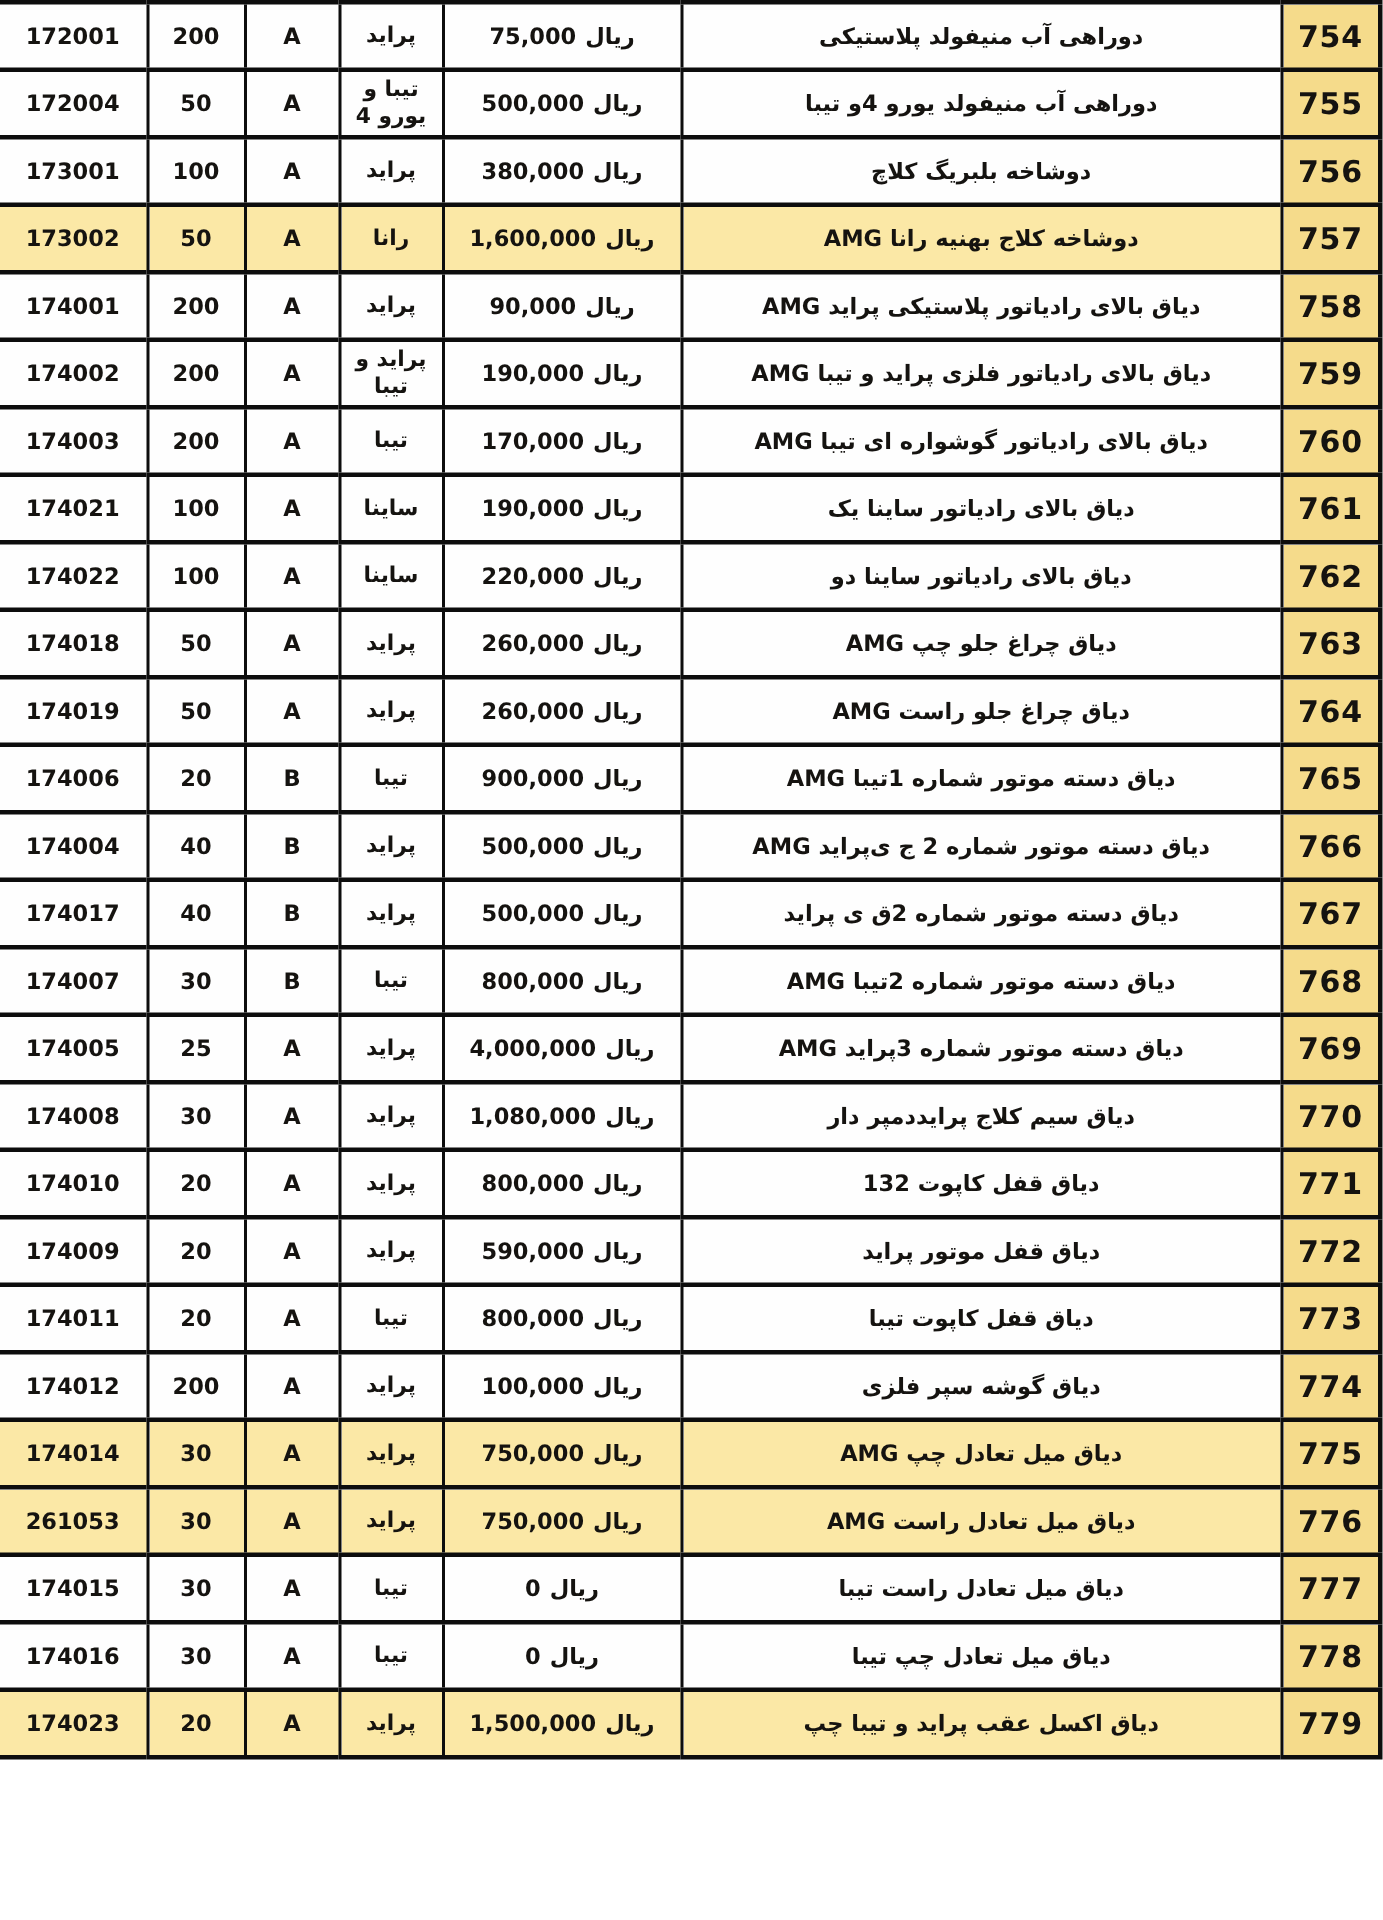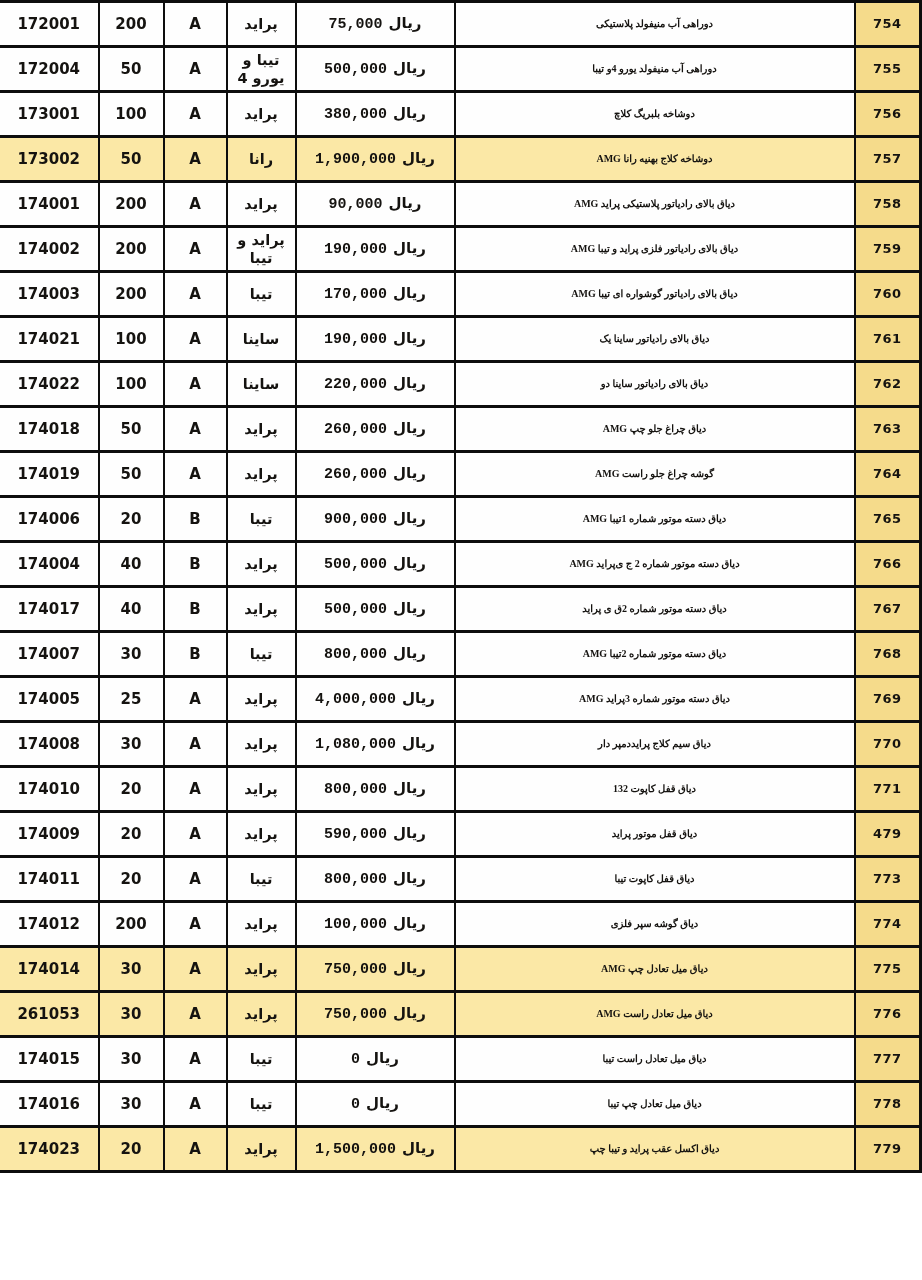--- a/index.html
+++ b/index.html
@@ -26,23 +26,23 @@
     border-bottom:3px solid var(--border-color);
     text-align:center;
     vertical-align:middle;
     height:45px;
     background:var(--row-bg);
     font-size:15px;
     line-height:1.25;
     padding:2px 4px;
     overflow:hidden;
   }
-  .c-index{background:var(--index-bg);font-size:13px;letter-spacing:0.5px;}
-  .c-desc{font-size:10px;font-family:Liberation Serif, serif;}
-  .c-price .amt{margin-right:6px;font-family:Liberation Mono, monospace;}
+  .c-index{background:var(--index-bg);font-size:20px;letter-spacing:0.5px;}
+  .c-desc{font-size:15px;}
+  .c-price .amt{margin-right:6px;}
   .c-model{font-size:14.5px;}
   .c-grade,.c-qty,.c-code{font-size:15px;font-family:"DejaVu Sans",sans-serif;}
   tr.highlight td{background:var(--highlight-bg);}
   tr.highlight td.c-index{background:var(--index-bg);}
 </style>
 </head>
 <body>
 
 <table>
   <colgroup>
@@ -81,21 +81,21 @@
     <td class="c-price"><span class="cur">ریال</span><span class="amt">380,000</span></td>
     <td class="c-model">پراید</td>
     <td class="c-grade">A</td>
     <td class="c-qty">100</td>
     <td class="c-code">173001</td>
   </tr>
 
   <tr class="highlight">
     <td class="c-index">757</td>
     <td class="c-desc">دوشاخه کلاج بهنیه رانا AMG</td>
-    <td class="c-price"><span class="cur">ریال</span><span class="amt">1,900,000</span></td>
+    <td class="c-price"><span class="cur">ریال</span><span class="amt">1,600,000</span></td>
     <td class="c-model">رانا</td>
     <td class="c-grade">A</td>
     <td class="c-qty">50</td>
     <td class="c-code">173002</td>
   </tr>
 
   <tr>
     <td class="c-index">758</td>
     <td class="c-desc">دیاق بالای رادیاتور پلاستیکی پراید AMG</td>
     <td class="c-price"><span class="cur">ریال</span><span class="amt">90,000</span></td>
@@ -150,21 +150,21 @@
     <td class="c-desc">دیاق چراغ جلو چپ AMG</td>
     <td class="c-price"><span class="cur">ریال</span><span class="amt">260,000</span></td>
     <td class="c-model">پراید</td>
     <td class="c-grade">A</td>
     <td class="c-qty">50</td>
     <td class="c-code">174018</td>
   </tr>
 
   <tr>
     <td class="c-index">764</td>
-    <td class="c-desc">گوشه چراغ جلو راست AMG</td>
+    <td class="c-desc">دیاق چراغ جلو راست AMG</td>
     <td class="c-price"><span class="cur">ریال</span><span class="amt">260,000</span></td>
     <td class="c-model">پراید</td>
     <td class="c-grade">A</td>
     <td class="c-qty">50</td>
     <td class="c-code">174019</td>
   </tr>
 
   <tr>
     <td class="c-index">765</td>
     <td class="c-desc">دیاق دسته موتور شماره 1تیبا AMG</td>
@@ -229,21 +229,21 @@
     <td class="c-index">771</td>
     <td class="c-desc">دیاق قفل کاپوت 132</td>
     <td class="c-price"><span class="cur">ریال</span><span class="amt">800,000</span></td>
     <td class="c-model">پراید</td>
     <td class="c-grade">A</td>
     <td class="c-qty">20</td>
     <td class="c-code">174010</td>
   </tr>
 
   <tr>
-    <td class="c-index">479</td>
+    <td class="c-index">772</td>
     <td class="c-desc">دیاق قفل موتور پراید</td>
     <td class="c-price"><span class="cur">ریال</span><span class="amt">590,000</span></td>
     <td class="c-model">پراید</td>
     <td class="c-grade">A</td>
     <td class="c-qty">20</td>
     <td class="c-code">174009</td>
   </tr>
 
   <tr>
     <td class="c-index">773</td>

